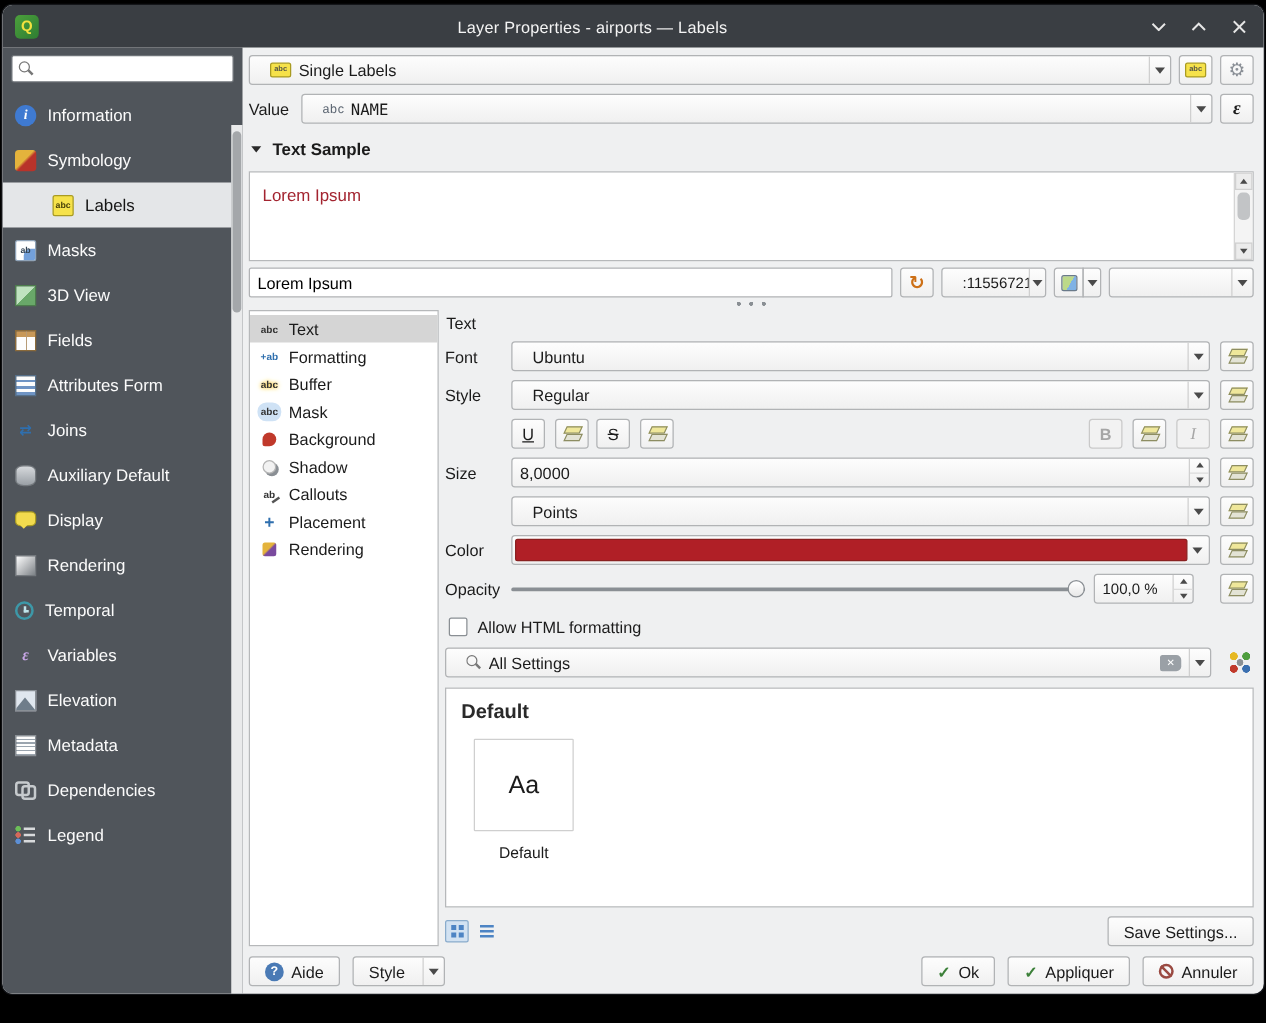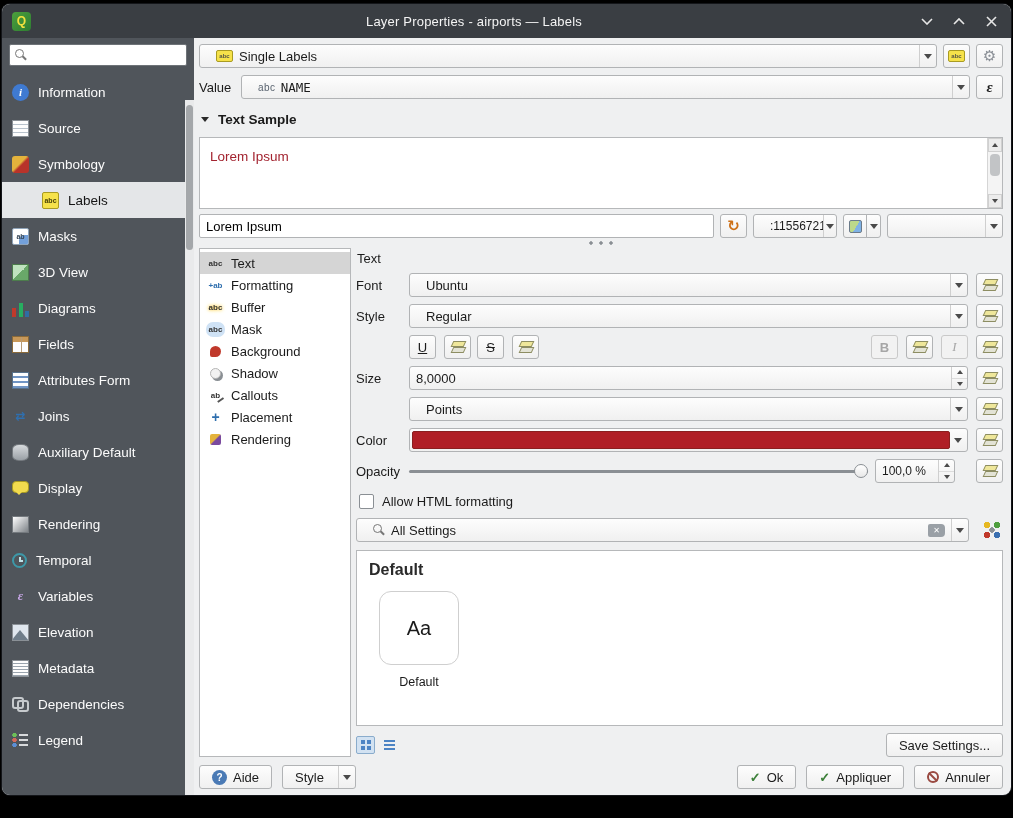--- a/index.html
+++ b/index.html
@@ -199,21 +199,21 @@
   .clear-ic::after { content: "✕"; }
   .search-row .arrow-sec { margin-left: 6px; }
   .style-manager-ic { width: 21px; height: 21px; flex: 0 0 21px; margin-left: 13px; background:
       radial-gradient(circle at 5px 5px,#e6b822 3px,transparent 3.4px),
       radial-gradient(circle at 15px 5px,#4f9e3f 3px,transparent 3.4px),
       radial-gradient(circle at 5px 15px,#c0392b 3px,transparent 3.4px),
       radial-gradient(circle at 15px 15px,#3a6fb0 3px,transparent 3.4px),
       radial-gradient(circle at 10px 10px,#8a8f94 2.5px,transparent 2.9px); }
   .style-box { flex: 1; min-height: 0; margin-top: 8px; background: #fff; border: 1px solid #b6b8ba; padding: 10px 12px; overflow: hidden; }
   .group-title { font-size: 16px; font-weight: 700; color: #2a2a2a; }
-  .preset-card { width: 80px; height: 74px; margin: 12px 0 0 10px; background: #fff; border: 1px solid #cfcfcf; border-radius: 12px; display: flex; align-items: center; justify-content: center; }
+  .preset-card { width: 80px; height: 74px; margin: 12px 0 0 10px; background: #fff; border: 1px solid #cfcfcf; border-radius: 1px; display: flex; align-items: center; justify-content: center; }
   .preset-aa { font-size: 20px; color: #1b1b1b; }
   .preset-label { width: 80px; margin: 10px 0 0 10px; text-align: center; font-size: 12.5px; }
   .save-row { margin-top: 7px; }
   .view-btn { width: 19px; height: 18px; flex: 0 0 19px; display: flex; align-items: center; justify-content: center; border: 1px solid transparent; border-radius: 2px; margin-right: 5px; }
   .view-btn.active { background: #d2e2f2; border-color: #8aaccc; }
   .grid-ic { width: 4px; height: 4px; background: #4d84c4; box-shadow: 6px 0 0 #4d84c4, 0 6px 0 #4d84c4, 6px 6px 0 #4d84c4; margin: 0 6px 6px 0; }
   .list-ic { width: 11px; height: 2px; background: #4d84c4; box-shadow: 0 4px 0 #4d84c4, 0 8px 0 #4d84c4; margin-bottom: 8px; }
   
   .footer { margin-top: auto; padding-top: 8px; display: flex; align-items: center; gap: 10px; }
   .menu-btn { padding-right: 0; }
@@ -258,42 +258,34 @@
       <div class="search-box">
         <span class="mag"></span>
         <input placeholder="" style="">
       </div>
       <div class="side-list">
         <div class="side-item">
             <span class="si ic-info"></span>
             <span>Information</span>
           </div>
         <div class="side-item">
-            <span class="si ic-source"></span>
-            <span>Source</span>
-          </div>
-        <div class="side-item">
             <span class="si ic-symb"></span>
             <span>Symbology</span>
           </div>
         <div class="side-item selected">
             <span class="si ic-labels"></span>
             <span>Labels</span>
           </div>
         <div class="side-item">
             <span class="si ic-masks"></span>
             <span>Masks</span>
           </div>
         <div class="side-item">
             <span class="si ic-3d"></span>
             <span>3D View</span>
-          </div>
-        <div class="side-item">
-            <span class="si ic-diagrams"></span>
-            <span>Diagrams</span>
           </div>
         <div class="side-item">
             <span class="si ic-fields"></span>
             <span>Fields</span>
           </div>
         <div class="side-item">
             <span class="si ic-form"></span>
             <span>Attributes Form</span>
           </div>
         <div class="side-item">

